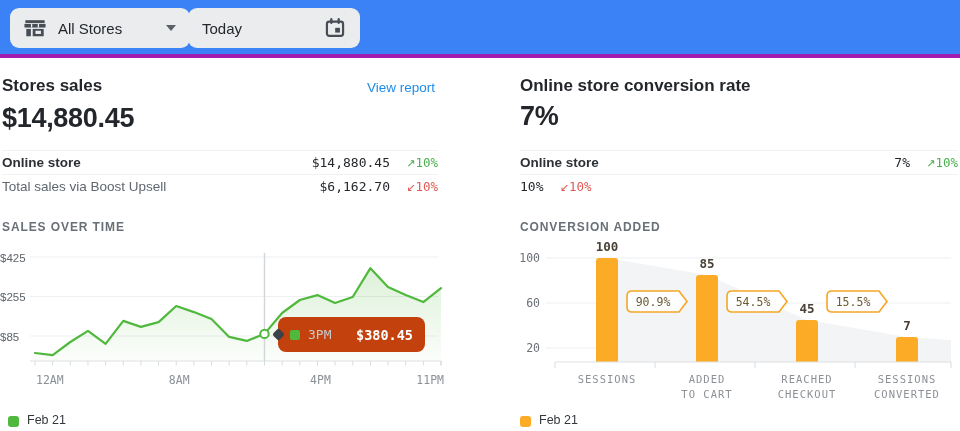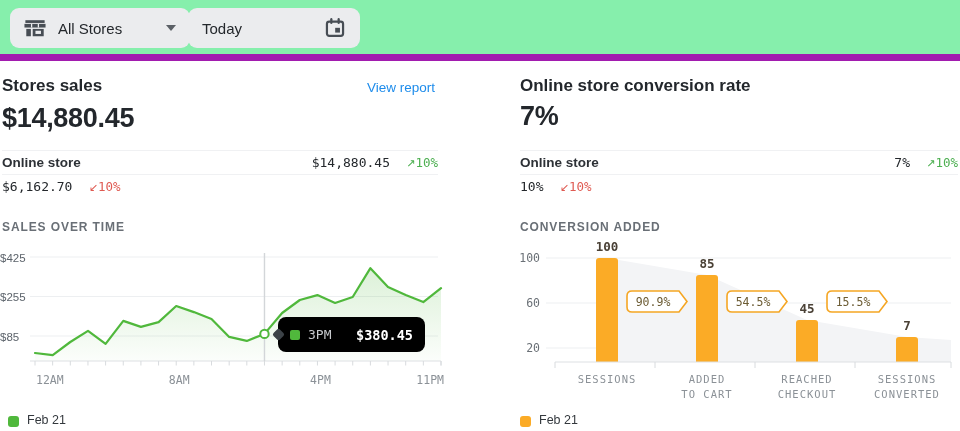--- a/index.html
+++ b/index.html
@@ -7,21 +7,21 @@
     width:960px;height:431px;position:relative;overflow:hidden;
     background:#ffffff;
     font-family:"Liberation Sans", sans-serif;
     -webkit-font-smoothing:antialiased;
   }
   .mono{font-family:"DejaVu Sans Mono", monospace;}
 
   
   .topbar{
     position:absolute;left:0;top:0;width:960px;height:54px;
-    background:#86efac;border-bottom:7px solid #a21caf;
+    background:#3b82f6;border-bottom:4px solid #a21caf;
   }
   .tb-btn{
     position:absolute;top:8px;height:40px;border-radius:9px;
     background:#ebecee;display:flex;align-items:center;cursor:pointer;
     color:#24282c;font-size:15px;
   }
   .tb-btn svg{flex:0 0 auto;}
   .store-btn{left:10px;width:180px;padding:0 14px;box-sizing:border-box;gap:12px;}
   .date-btn{left:188px;width:172px;padding:0 14px;box-sizing:border-box;}
   .chevron{
@@ -60,21 +60,21 @@
     letter-spacing:0.9px;color:#696f76;
   }
 
   
   .sales-chart{position:absolute;left:0;top:240px;}
   .funnel-chart{position:absolute;left:518px;top:236px;}
 
   
   .tooltip{
     position:absolute;left:278px;top:317px;width:147px;height:35px;
-    background:#000000;border-radius:8px;display:flex;align-items:center;
+    background:#c2410c;border-radius:8px;display:flex;align-items:center;
     padding:0 12px;box-sizing:border-box;gap:8px;z-index:5;
   }
   .tooltip:before{
     content:"";position:absolute;left:-4px;top:13px;width:9px;height:9px;
     background:#3c4247;transform:rotate(45deg);border-radius:2px;
   }
   .tooltip .sq{width:10px;height:10px;border-radius:2px;background:#50b83c;flex:0 0 auto;}
   .tooltip .t-time{font-size:13px;color:#c7cacd;}
   .tooltip .t-val{margin-left:auto;font-size:13.5px;font-weight:bold;color:#ffffff;}
 
@@ -119,20 +119,21 @@
 <a class="view-report">View report</a>
 <div class="big-number" style="left:2px;top:103px;">$14,880.45</div>
 
 <div class="rows" style="left:2px;width:436px;">
   <div class="row first">
     <span class="lbl">Online store</span>
     <span class="val mono">$14,880.45</span>
     <span class="delta mono up"><span class="arrow">↗</span><span>10%</span></span>
   </div>
   <div class="row">
+    <span class="lbl">Total sales via Boost Upsell</span>
     <span class="val mono">$6,162.70</span>
     <span class="delta mono down"><span class="arrow">↙</span><span>10%</span></span>
   </div>
 </div>
 
 <div class="section-title" style="left:2px;">SALES OVER TIME</div>
 
 <svg class="sales-chart" width="460" height="152" viewBox="0 0 460 152">
   <defs>
     <linearGradient id="salesFill" x1="0" y1="0" x2="0" y2="1">

